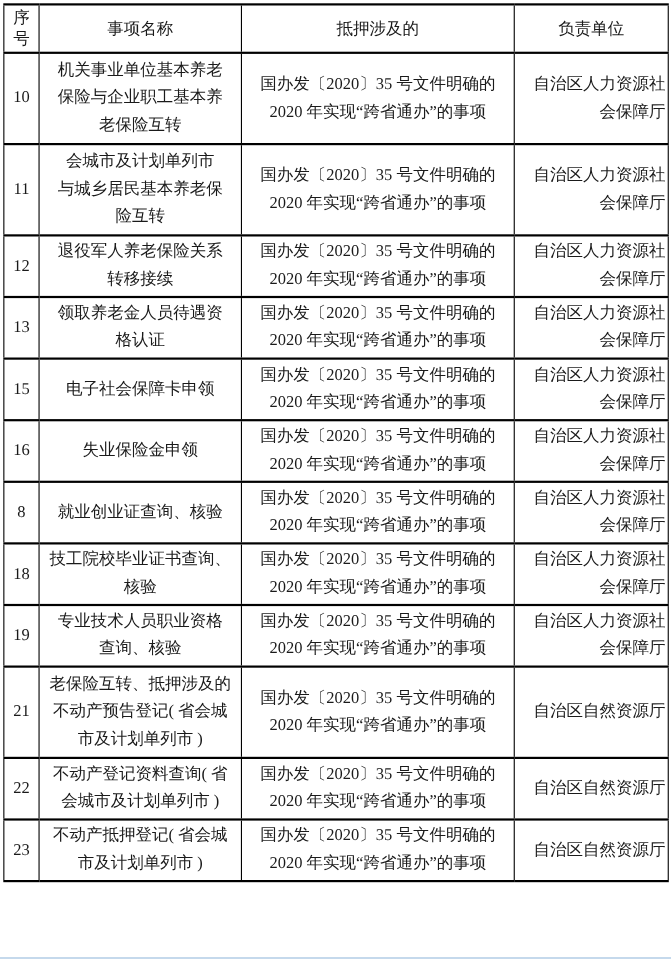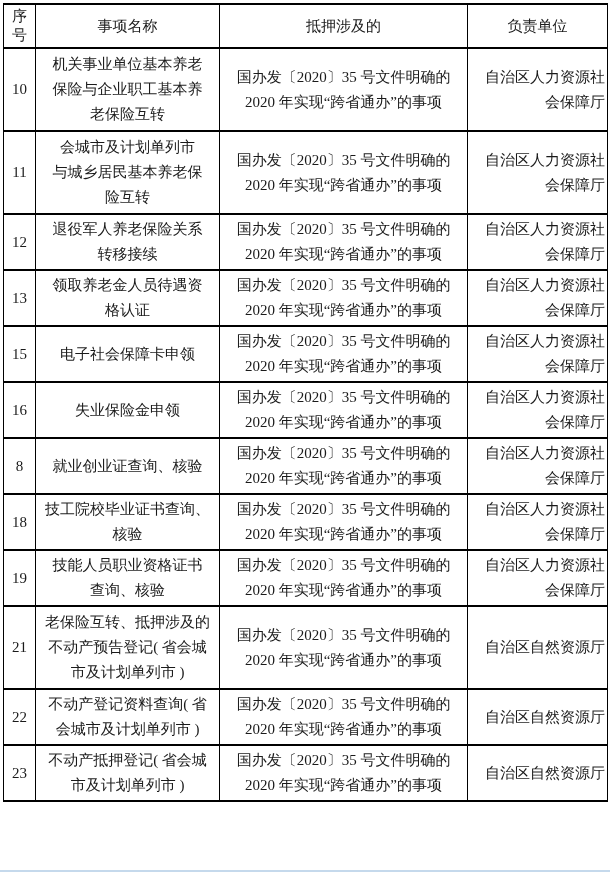--- a/index.html
+++ b/index.html
@@ -151,21 +151,21 @@
       <td class="c-no">18</td>
       <td class="c-name">技工院校毕业证书查询、
 核验</td>
       <td class="c-src">国办发〔2020〕35 号文件明确的
 2020 年实现“跨省通办”的事项</td>
       <td class="c-unit">自治区人力资源社
 会保障厅</td>
     </tr>
     <tr class="h2">
       <td class="c-no">19</td>
-      <td class="c-name">技能人员职业资格证书
+      <td class="c-name">专业技术人员职业资格
 查询、核验</td>
       <td class="c-src">国办发〔2020〕35 号文件明确的
 2020 年实现“跨省通办”的事项</td>
       <td class="c-unit">自治区人力资源社
 会保障厅</td>
     </tr>
     <tr class="h3">
       <td class="c-no">21</td>
       <td class="c-name">老保险互转、抵押涉及的
 不动产预告登记( 省会城

